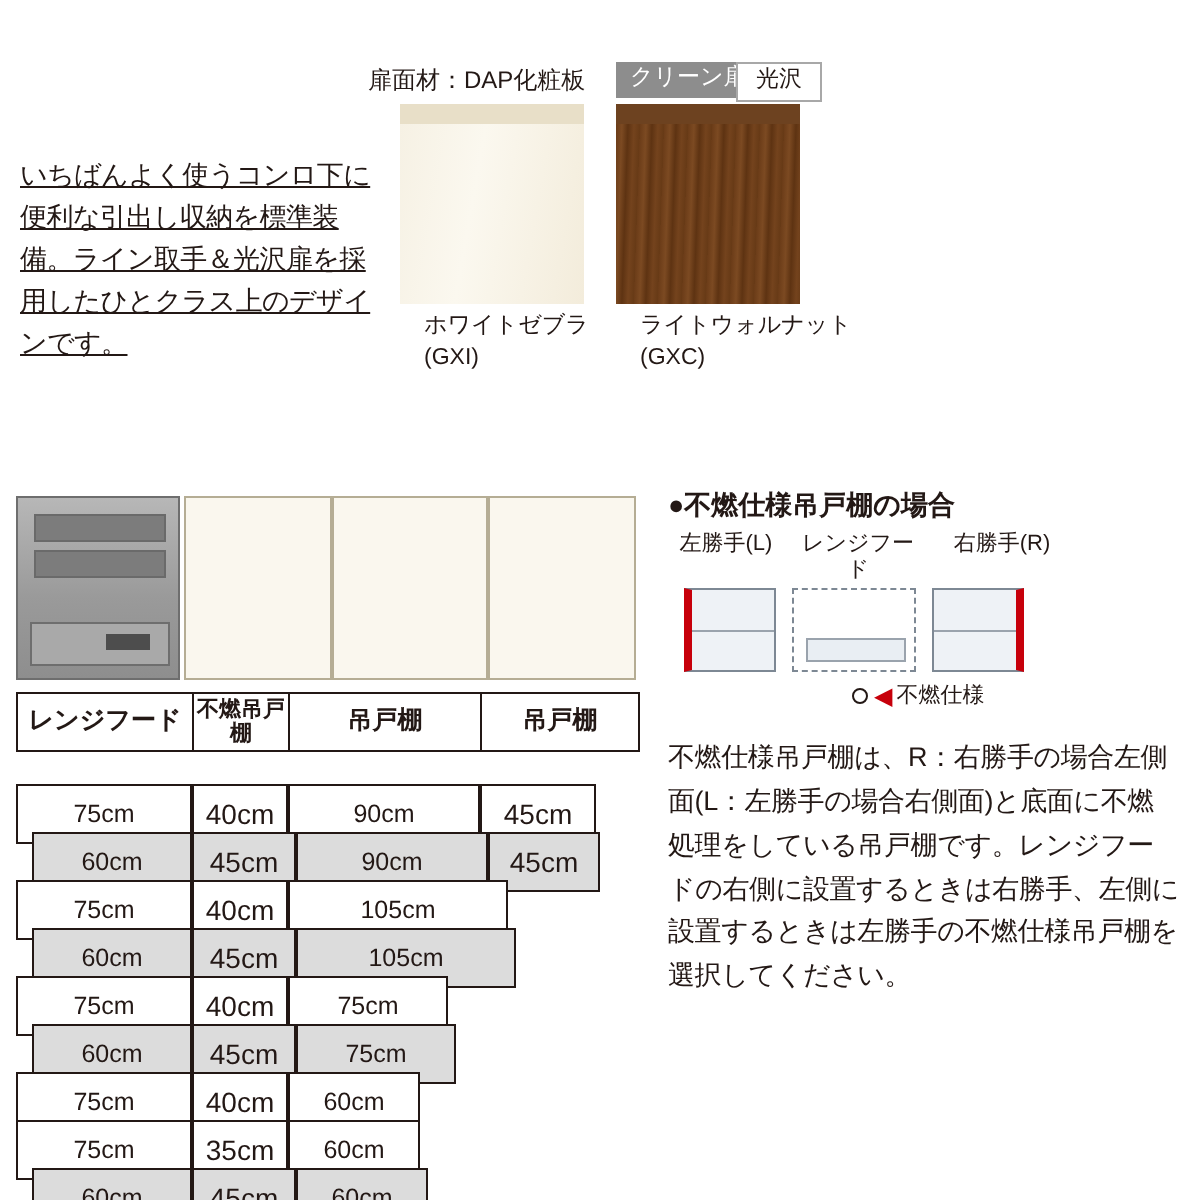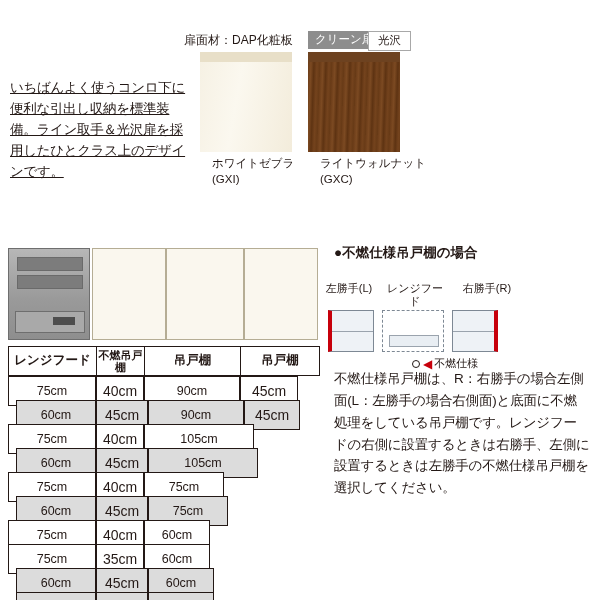--- a/index.html
+++ b/index.html
@@ -125,31 +125,31 @@
     text-align:center; background:#ffffff;
   }
   .th.last { border-right:1px solid #231815; }
   .th-w1 { width:88px; }
   .th-w2 { width:48px; font-size:11px; }
   .th-w3 { width:96px; }
   .th-w4 { width:80px; }
 
   .row { position:relative; height:24px; }
   .cell {
-    position:absolute; top:0; height:30px;
+    position:absolute; top:16px; height:30px;
     border:1px solid #231815;
     display:flex; align-items:center; justify-content:center;
     font-size:12.5px; line-height:1;
     background:#ffffff;
   }
   .cell.gray { background:#dcdcdc; }
   .cell.sm { font-size:14px; }
 
   
-  .rdiag { position:absolute; left:316px; top:266px; width:262px; height:92px;margin-top:16px; }
+  .rdiag { position:absolute; left:330px; top:266px; width:262px; height:92px; }
   .lbl { position:absolute; font-size:11px; line-height:1.2; text-align:center; }
   .lbl-l { left:6px; top:0px; width:54px; }
   .lbl-c { left:66px; top:0px; width:66px; }
   .lbl-r { left:140px; top:0px; width:62px; }
   .unitL {
     position:absolute; left:12px; top:28px; width:46px; height:42px;
     background:#eef2f6; border:1px solid #7d8894;
     border-left:4px solid #c7000b;
   }
   .unitL .ln { position:absolute; left:0; top:20px; width:100%; border-top:1px solid #9aa3ad; }

